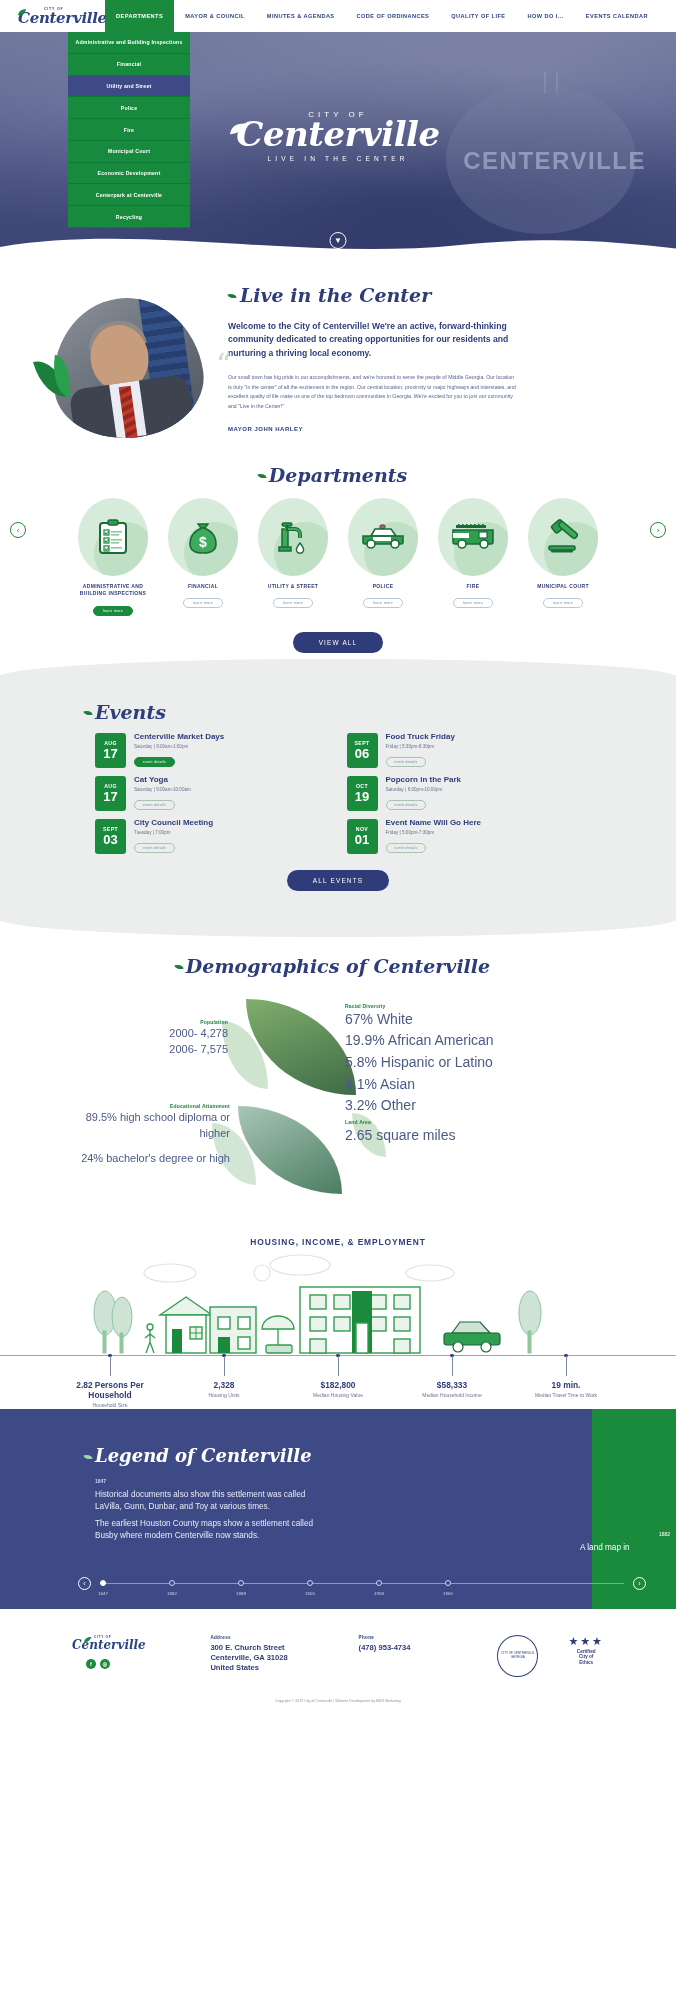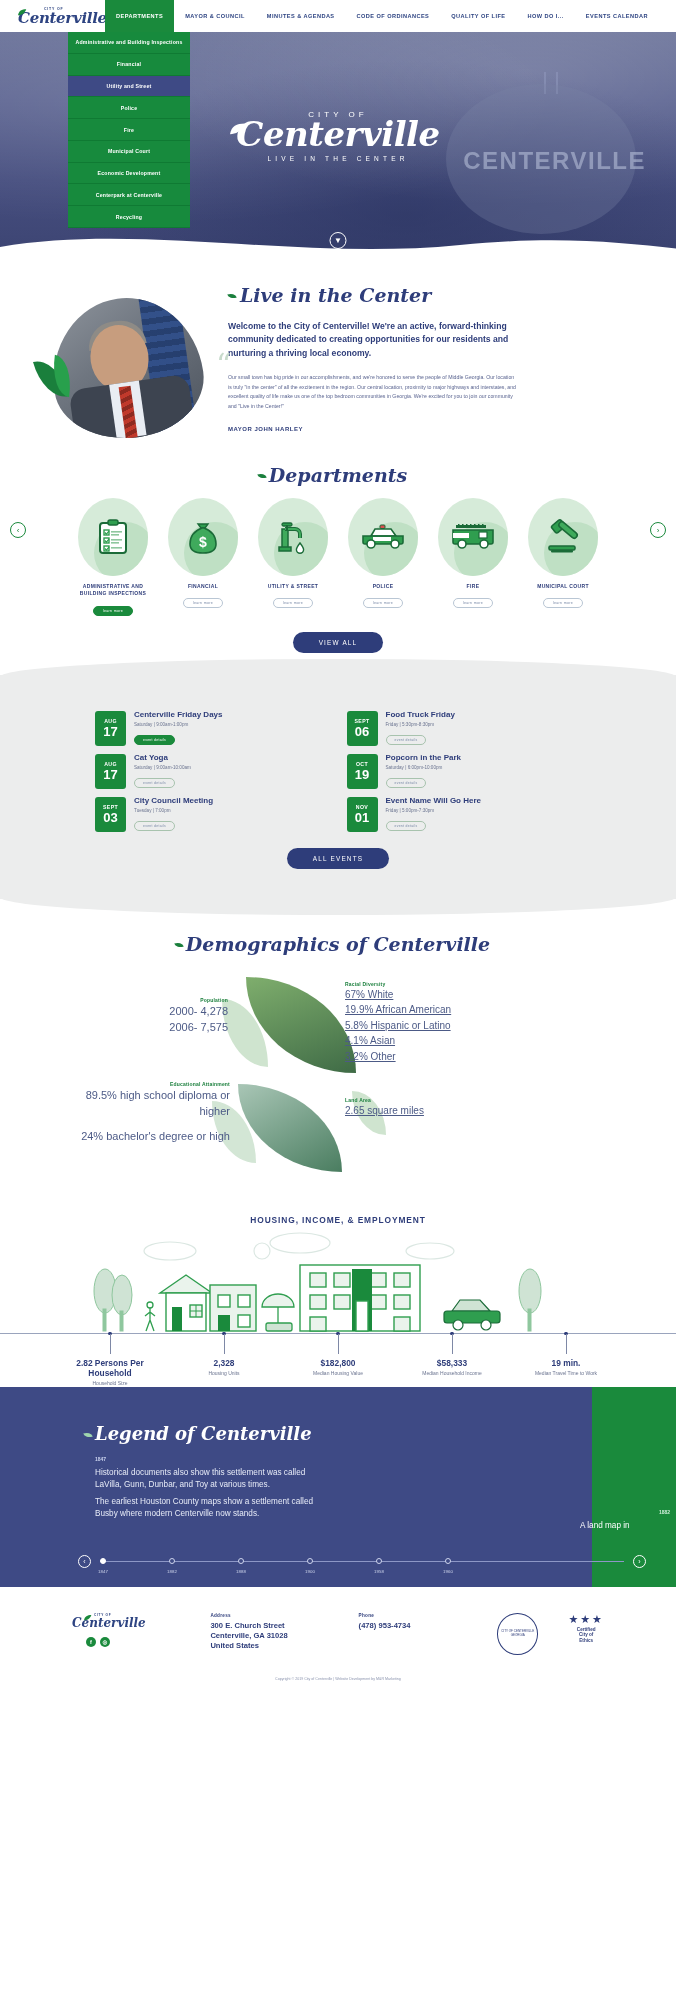--- a/index.html
+++ b/index.html
@@ -99,21 +99,21 @@
   .leaf1s{left:222px;top:30px;width:46px;height:68px;background:#cfe4cf;border-radius:0 100% 0 100%;}
   .leaf2{left:238px;top:115px;width:104px;height:88px;background:linear-gradient(150deg,#a9c6b6,#4a7d60);}
   .leaf2s{left:212px;top:132px;width:44px;height:62px;background:#d3e6d5;border-radius:0 100% 0 100%;}
   .leaf3{left:352px;top:122px;width:34px;height:44px;background:#cfe4cf;border-radius:0 100% 0 100%;}
   .stat-lbl{font-size:5px;font-weight:700;color:#1a7f3c;letter-spacing:.2px;}
   .stat-big{font-size:11px;color:#4c5a86;line-height:1.5;}
   .d-pop{position:absolute;left:118px;top:28px;width:110px;text-align:right;}
   .d-edu{position:absolute;left:70px;top:112px;width:160px;text-align:right;}
   .d-race{position:absolute;left:345px;top:12px;width:180px;}
   .d-land{position:absolute;left:345px;top:128px;width:170px;}
-  .race-line{font-size:10px;color:#4c5a86;line-height:1.55;text-decoration:underline;}
+  .race-line{font-size:14px;color:#4c5a86;line-height:1.55;}
 
   
   .housing{position:relative;margin-top:8px;height:190px;}
   .housing-title{text-align:center;font-size:8.4px;font-weight:700;letter-spacing:.9px;color:#2e3d7a;padding-top:18px;}
   .scene{position:relative;height:105px;margin-top:4px;}
   .ground{position:absolute;left:0;right:0;top:104px;height:1px;background:#9aa4bd;}
   .hstats{display:flex;justify-content:center;gap:22px;padding-top:24px;}
   .hstat{width:92px;text-align:center;position:relative;}
   .hstat .stem{position:absolute;left:50%;top:-24px;width:1px;height:20px;background:#7e88a6;}
   .hstat .dot{position:absolute;left:50%;top:-26px;width:3.4px;height:3.4px;margin-left:-1.7px;border-radius:50%;background:#2e3d7a;}
@@ -355,28 +355,34 @@
         </div>
         <div class="dept-label">MUNICIPAL COURT</div>
         <div class="learn">learn more</div>
       </div>
     </div>
 
     <button class="pill">VIEW ALL</button>
   </div>
 
   <div class="events-sec">
+    <div class="ev-head">
+      <div class="sec-title">
+        <span class="bud"></span>
+        <span>Events</span>
+      </div>
+    </div>
     <div class="ev-grid">
       <div class="ev">
         <div class="ev-date">
           <div class="ev-m">AUG</div>
           <div class="ev-d">17</div>
         </div>
         <div>
-          <div class="ev-title">Centerville Friday Days</div>
+          <div class="ev-title">Centerville Market Days</div>
           <div class="ev-when">Saturday  |  9:00am-1:00pm</div>
           <div class="ev-btn on">event details</div>
         </div>
       </div>
       <div class="ev">
         <div class="ev-date">
           <div class="ev-m">SEPT</div>
           <div class="ev-d">06</div>
         </div>
         <div>

